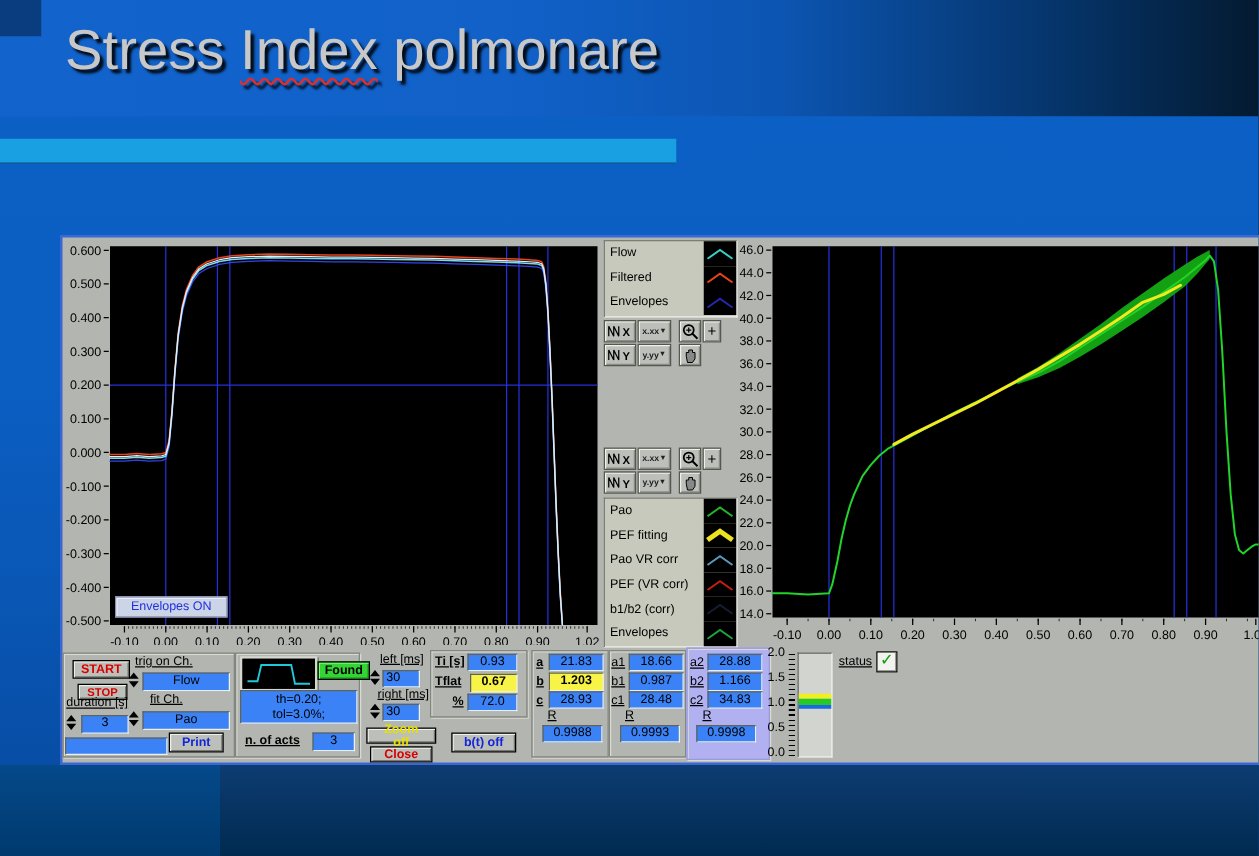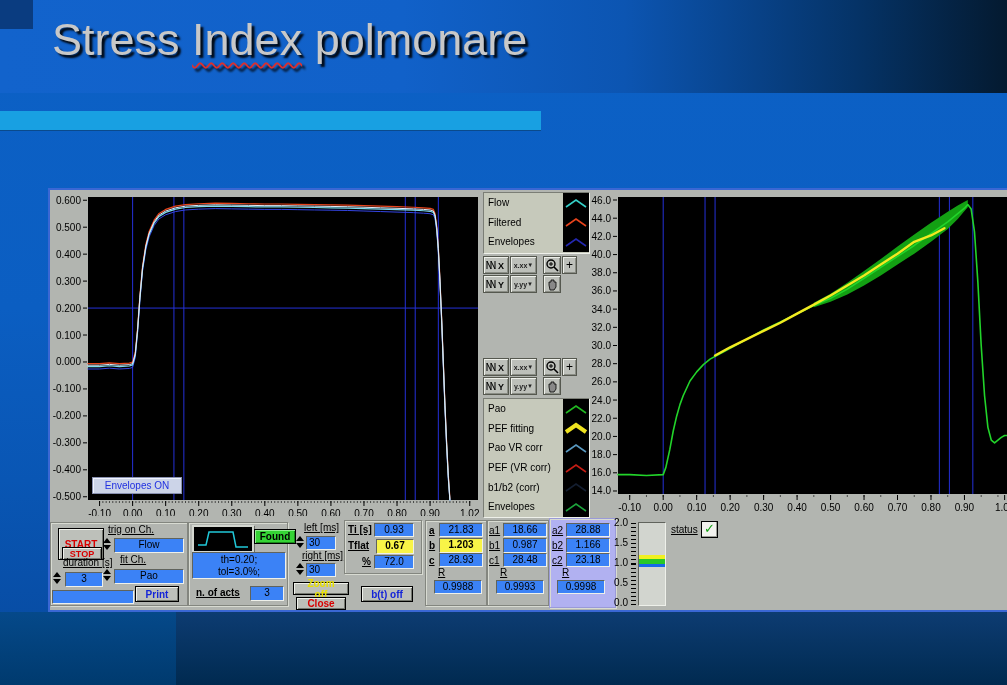--- a/index.html
+++ b/index.html
@@ -510,29 +510,29 @@
           <span style="font-size:6px">▼</span>
         </button>
       <button class="pbtn" style="left:60px;top:19px;width:18px;height:18px">
         <svg width="13" height="13">
             <path d="M3,7 L3,4 L5,4 L5,2 L8,2 L8,4 L10,4 L10,9 L8,12 L4,12 Z" fill="#888" stroke="#000" stroke-width="0.8"></path>
           </svg>
       </button>
     </div>
 
     <div class="grp" style="left:0;top:332px;width:136px;height:82px"></div>
-    <button class="btn red" style="left:8px;top:338px;width:46px;height:32px">START</button>
+    <button class="btn red" style="left:8px;top:338px;width:46px;height:15px">START</button>
     <button class="btn red" style="left:12px;top:357px;width:40px;height:13px;font-size:9px">STOP</button>
     <span class="lbl" style="left:58px;top:334px">trig on Ch.</span>
     <span class="spin" style="left:53px;top:347px"></span>
     <div class="fld" style="left:64px;top:348px;width:68px;height:13px">Flow</div>
     <span class="lbl" style="left:70px;top:364px">fit Ch.</span>
     <span class="spin" style="left:53px;top:378px"></span>
     <div class="fld" style="left:64px;top:379px;width:68px;height:13px">Pao</div>
-    <span class="lbl" style="left:13px;top:367px">duration [s]</span>
+    <span class="lbl" style="left:3px;top:367px">duration [s]</span>
     <span class="spin" style="left:3px;top:381px"></span>
     <div class="fld" style="left:15px;top:382px;width:36px;height:13px">3</div>
     <div class="fld" style="left:2px;top:400px;width:80px;height:12px"></div>
     <button class="btn blue" style="left:85px;top:396px;width:44px;height:16px">Print</button>
 
     <div class="grp" style="left:138px;top:332px;width:98px;height:82px"></div>
     <div id="wave-thumb" style="left:144px;top:337px;width:56px;height:22px">
       <svg width="56" height="22">
           <polyline points="3,17 11,17 14,4 38,4 41,19 53,19" fill="none" stroke="#20c8d8" stroke-width="1.5"></polyline>
         </svg>
@@ -579,21 +579,21 @@
     <div class="fld" style="left:453px;top:363px;width:42px;height:12px">28.48</div>
     <span class="lbl" style="left:450px;top:377px">R</span>
     <div class="fld" style="left:446px;top:390px;width:46px;height:12px">0.9993</div>
 
     <div class="grp purple" style="left:499px;top:328px;width:65px;height:88px"></div>
     <span class="lbl" style="left:502px;top:335px">a2</span>
     <div class="fld" style="left:516px;top:333px;width:42px;height:12px">28.88</div>
     <span class="lbl" style="left:502px;top:350px">b2</span>
     <div class="fld boldv" style="left:516px;top:348px;width:42px;height:13px">1.166</div>
     <span class="lbl" style="left:502px;top:365px">c2</span>
-    <div class="fld" style="left:516px;top:363px;width:42px;height:12px">23.18</div>
+    <div class="fld" style="left:516px;top:363px;width:42px;height:12px">34.83</div>
     <span class="lbl" style="left:512px;top:377px">R</span>
     <div class="fld" style="left:507px;top:390px;width:46px;height:12px">0.9998</div>
 
     <span class="scale-lbl" style="left:556px;top:327px">2.0</span>
     <span class="scale-lbl" style="left:556px;top:347px">1.5</span>
     <span class="scale-lbl" style="left:556px;top:367px">1.0</span>
     <span class="scale-lbl" style="left:556px;top:387px">0.5</span>
     <span class="scale-lbl" style="left:556px;top:407px">0.0</span>
     <div id="scale-ticks" style="left:581px;top:333px;height:82px"></div>
     <div id="scale-bar" style="left:588px;top:332px;width:26px;height:82px">

